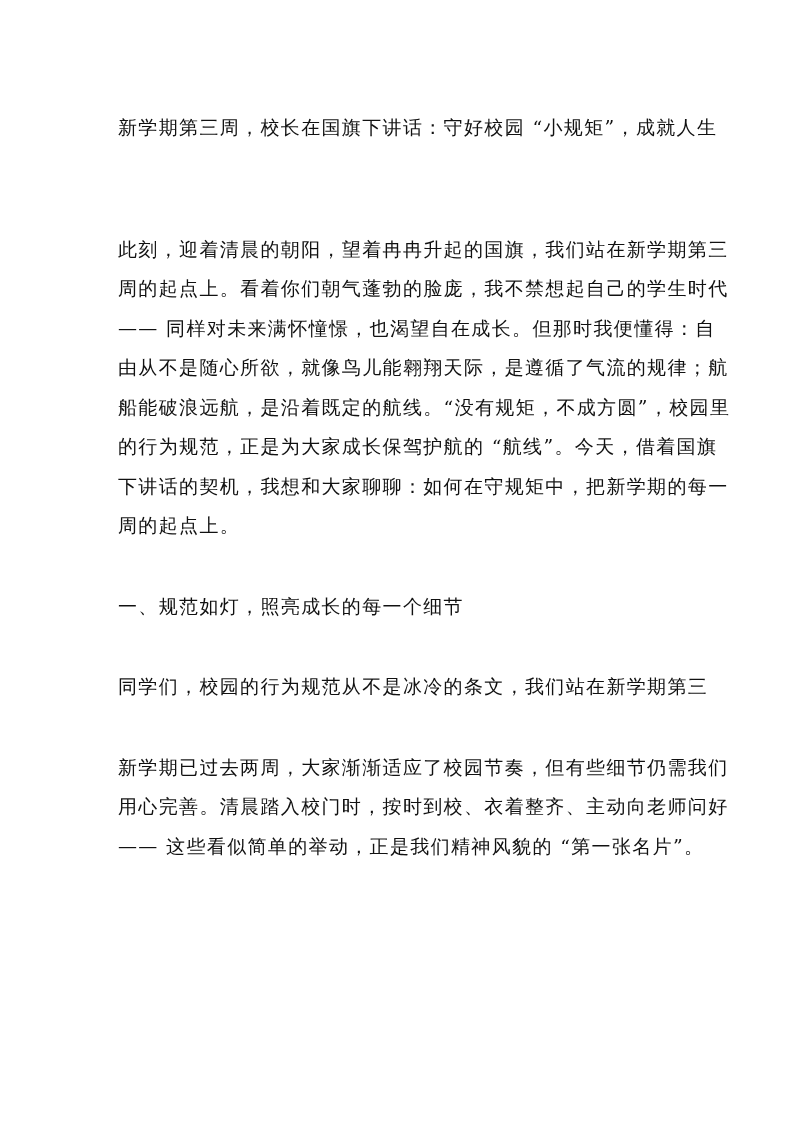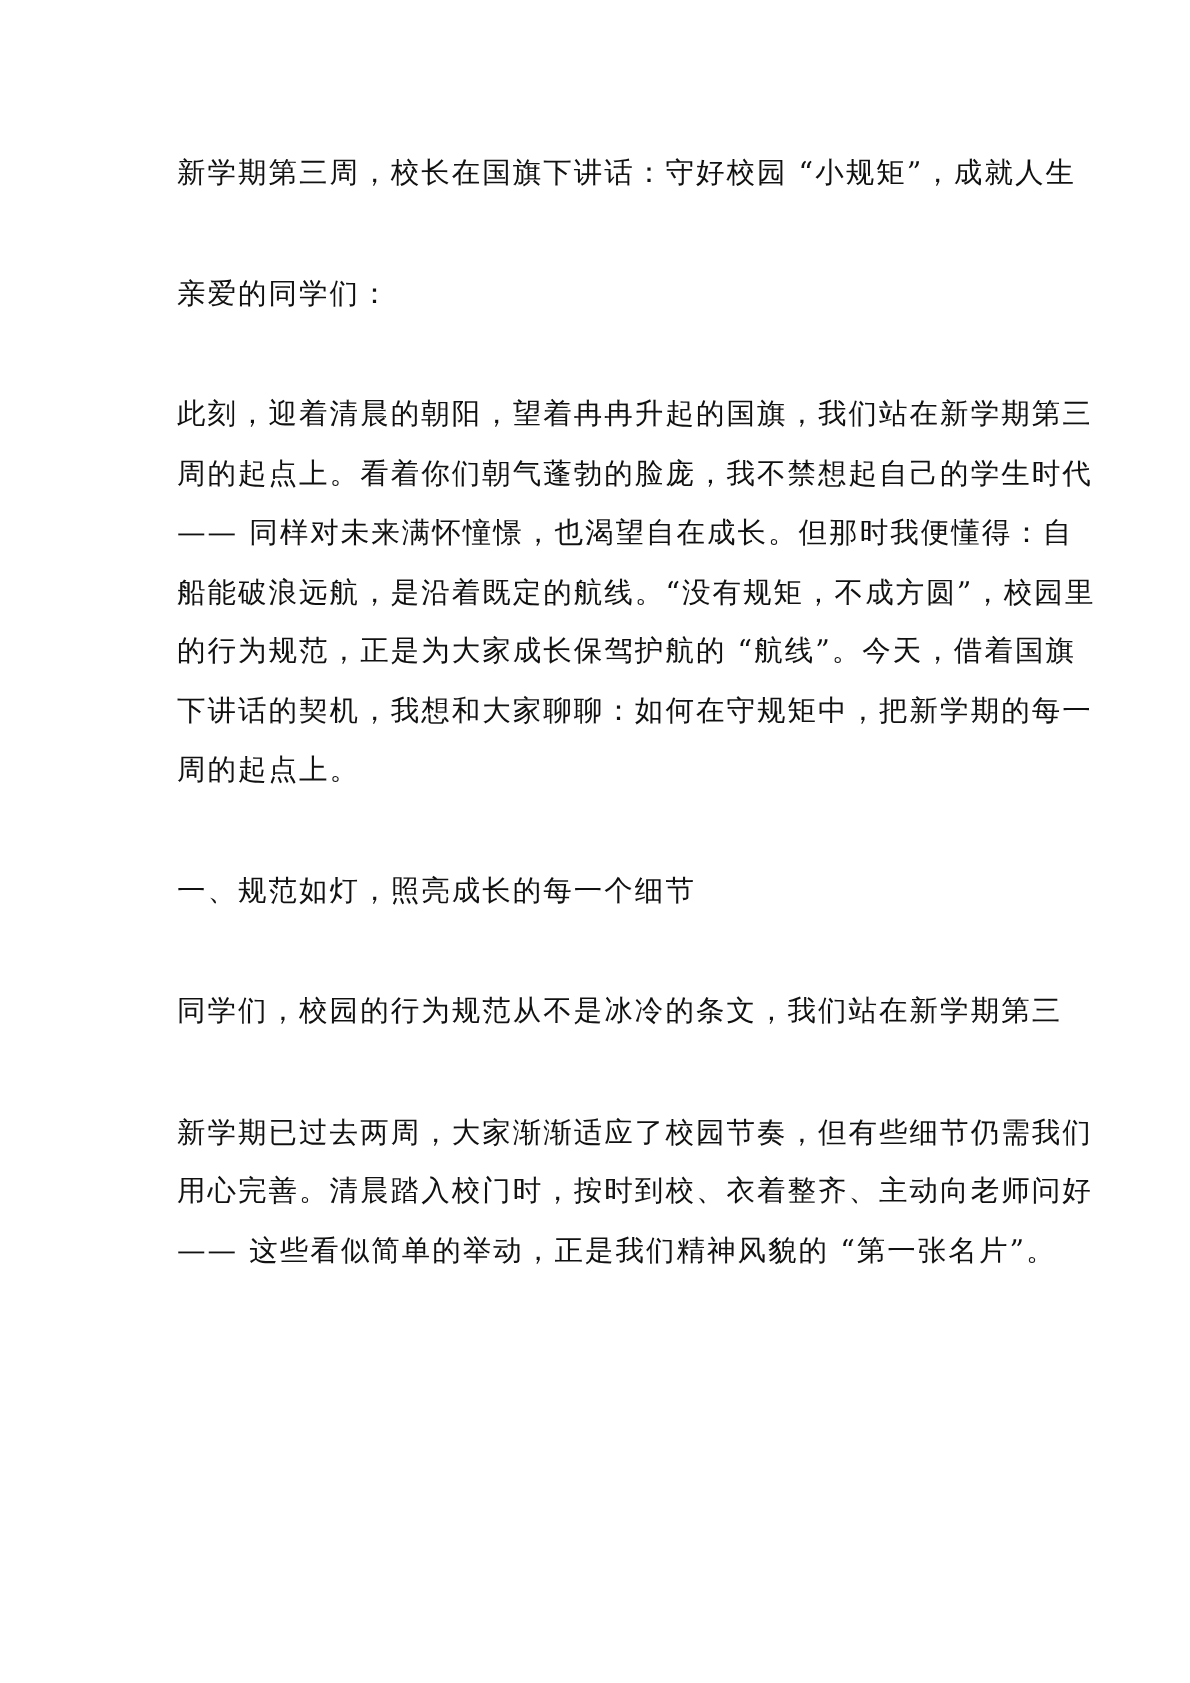--- a/index.html
+++ b/index.html
@@ -11,21 +11,21 @@
     width: 793px;
     height: 1122px;
     position: relative;
     overflow: hidden;
     font-family: "DejaVu Serif", "Liberation Serif", serif;
     color: #111111;
   }
   .page {
     position: absolute;
     left: 118px;
-    top: 96px;
+    top: 108px;
     width: 560px;
   }
   .line {
     font-size: 19px;
     line-height: 39.5px;
     height: 39.5px;
     white-space: nowrap;
     letter-spacing: 1.35px;
   }
   .gap {
@@ -36,28 +36,28 @@
 <body>
 
 <div class="page">
 
   <div>
     <div class="line">新学期第三周，校长在国旗下讲话：守好校园 “小规矩”，成就人生</div>
   </div>
 
   <div class="gap"></div>
 
-  <div class="line">亲爱的同学们：</div>
 
   <div class="gap"></div>
 
   <div>
     <div class="line">此刻，迎着清晨的朝阳，望着冉冉升起的国旗，我们站在新学期第三</div>
     <div class="line">周的起点上。看着你们朝气蓬勃的脸庞，我不禁想起自己的学生时代</div>
     <div class="line">—— 同样对未来满怀憧憬，也渴望自在成长。但那时我便懂得：自</div>
+    <div class="line">由从不是随心所欲，就像鸟儿能翱翔天际，是遵循了气流的规律；航</div>
     <div class="line">船能破浪远航，是沿着既定的航线。“没有规矩，不成方圆”，校园里</div>
     <div class="line">的行为规范，正是为大家成长保驾护航的 “航线”。今天，借着国旗</div>
     <div class="line">下讲话的契机，我想和大家聊聊：如何在守规矩中，把新学期的每一</div>
     <div class="line">周的起点上。</div>
   </div>
 
   <div class="gap"></div>
 
   <div class="line">一、规范如灯，照亮成长的每一个细节</div>
 

